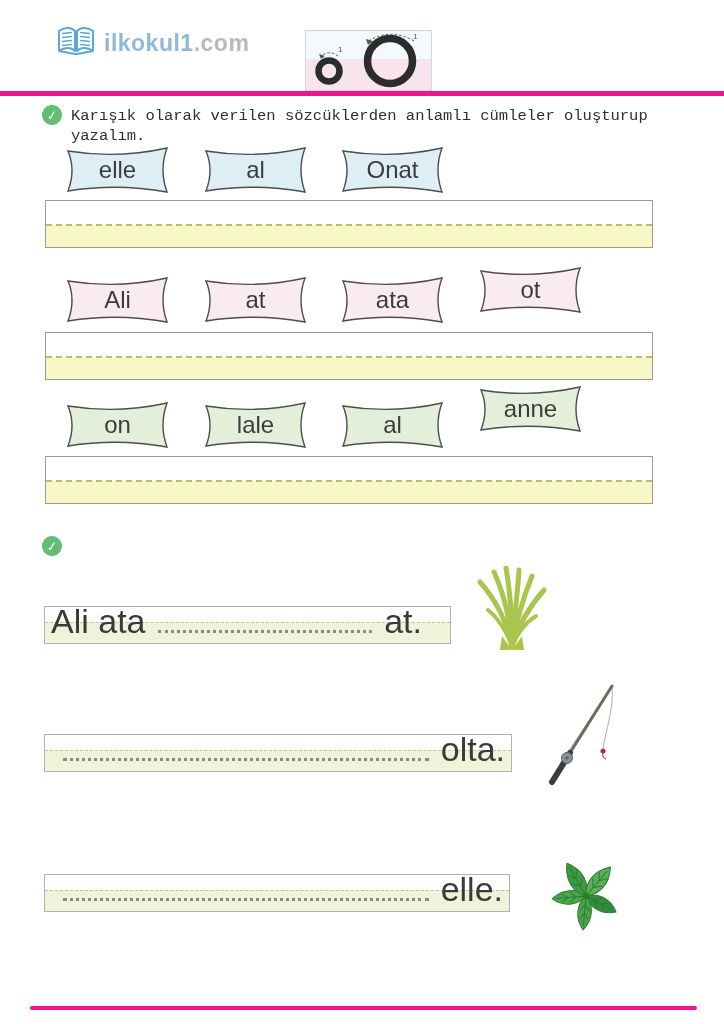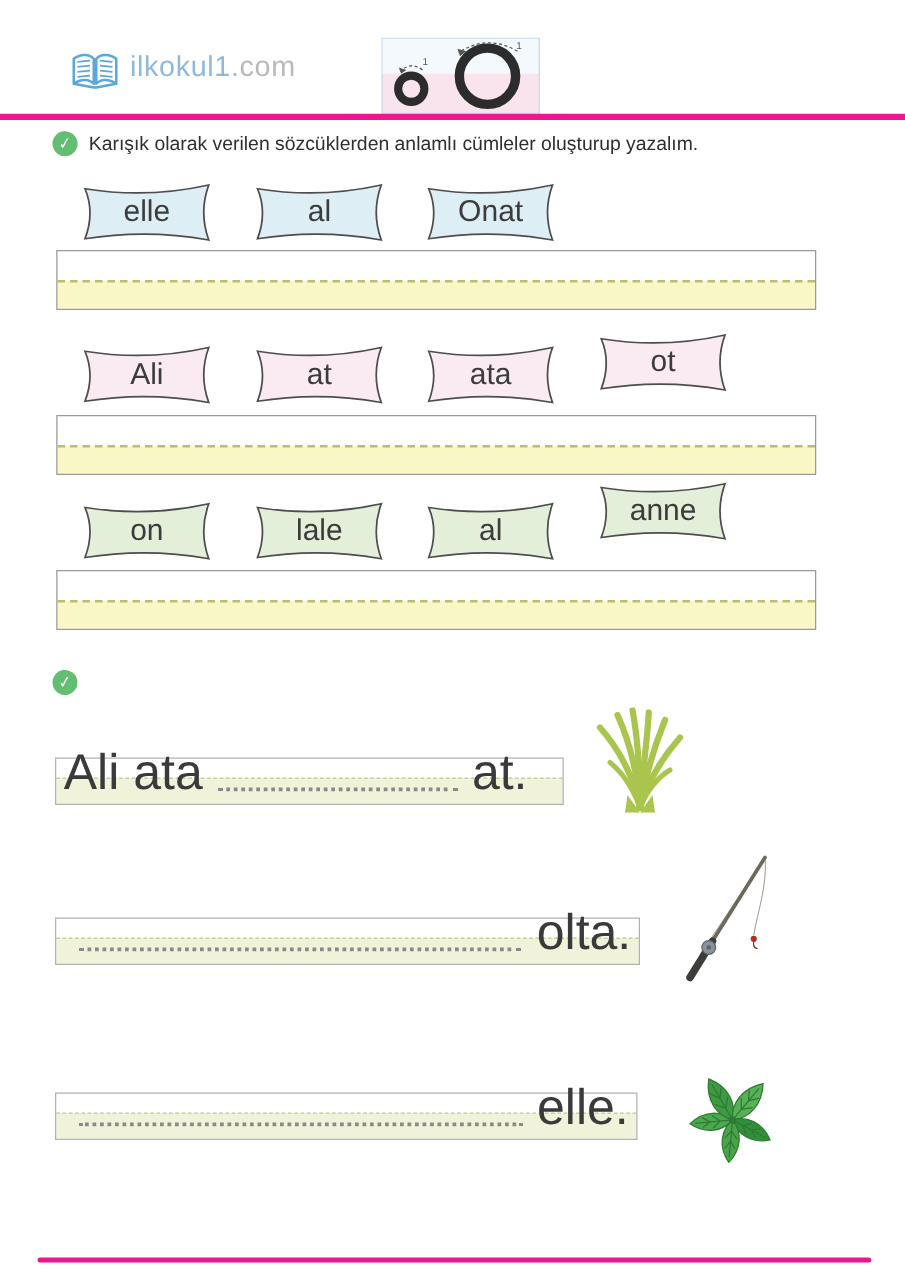--- a/index.html
+++ b/index.html
@@ -3,56 +3,56 @@
 <meta charset="utf-8">
 <style>
   html,body{margin:0;padding:0;}
   body{
     width:724px;height:1024px;position:relative;background:#ffffff;
     font-family:"Liberation Sans","DejaVu Sans",sans-serif;overflow:hidden;
   }
   .abs{position:absolute;}
 
   
-  .logo{left:56px;top:40px;display:flex;gap:8px;cursor:pointer;}
+  .logo{left:56px;top:24px;display:flex;align-items:center;gap:8px;cursor:pointer;font-weight:bold;}
   .logo-text{font-size:23px;letter-spacing:.5px;}
   .logo-main{color:#8fb9da;}
   .logo-suffix{color:#b9b9b9;}
 
   .letterbox{left:305px;top:30px;width:127px;height:61px;}
 
   .rule-top{left:0;top:91px;width:724px;height:5px;background:#ed1690;}
   .rule-bottom{left:30px;top:1006px;width:667px;height:4px;background:#ed1690;border-radius:2px;}
 
   
   .instr{display:flex;align-items:flex-start;gap:9px;width:650px;}
   .instr-1{left:42px;top:105px;}
   .instr-2{left:42px;top:536px;}
   .check{width:20px;height:20px;border-radius:50%;background:#63bd73;color:#fff;
          display:flex;align-items:center;justify-content:center;font-size:13px;
          font-weight:bold;flex:0 0 auto;transform:rotate(-8deg);}
-  .instr-text{font-size:15.5px;color:#2f2f2f;line-height:1.3;padding-top:1px;}
+  .instr-text{font-size:15.5px;color:#2f2f2f;line-height:1.3;padding-top:1px;font-family:Liberation Mono, monospace;}
 
   
   .card{width:105px;height:50px;}
   .card svg{position:absolute;left:0;top:0;width:100%;height:100%;}
   .card .word{position:absolute;left:0;top:0;right:0;bottom:0;display:flex;
               align-items:center;justify-content:center;font-size:24px;color:#3c3c3c;}
   .card path{stroke:#4d4d4d;stroke-width:1.4;}
 
   
   .writeline{left:45px;width:606px;height:46px;border:1.5px solid #9a9a9a;
              background:linear-gradient(to bottom,#ffffff 0 52%,#faf7c6 52% 100%);}
   .writeline .mid{position:absolute;left:0;right:0;top:51%;border-top:2px dashed #b9bd6e;}
   .wl-1{top:200px;} .wl-2{top:332px;} .wl-3{top:456px;}
 
   
   .sentence{height:38px;border:1px solid #b2b2b2;
             background:linear-gradient(to bottom,#ffffff 0 42%,#f1f2da 42% 100%);
-            display:flex;align-items:flex-end;font-size:40px;color:#3a3a3a;
+            display:flex;align-items:flex-end;font-size:34px;color:#3a3a3a;
             padding:0 6px 2px 6px;box-sizing:border-box;white-space:nowrap;}
   .sentence .mid{position:absolute;left:0;right:0;top:42%;border-top:1px dashed #c0c694;}
   .sentence .blank{flex:1 1 auto;border-bottom:3px dotted #8a8a8a;margin:0 12px 8px 12px;height:0;}
   .sent-1{left:44px;top:606px;width:407px;padding-right:28px;}
   .sent-2{left:44px;top:734px;width:468px;}
   .sent-3{left:44px;top:874px;width:466px;}
   .sentence span{position:relative;}
 
   .illu{pointer-events:none;}
 </style>

